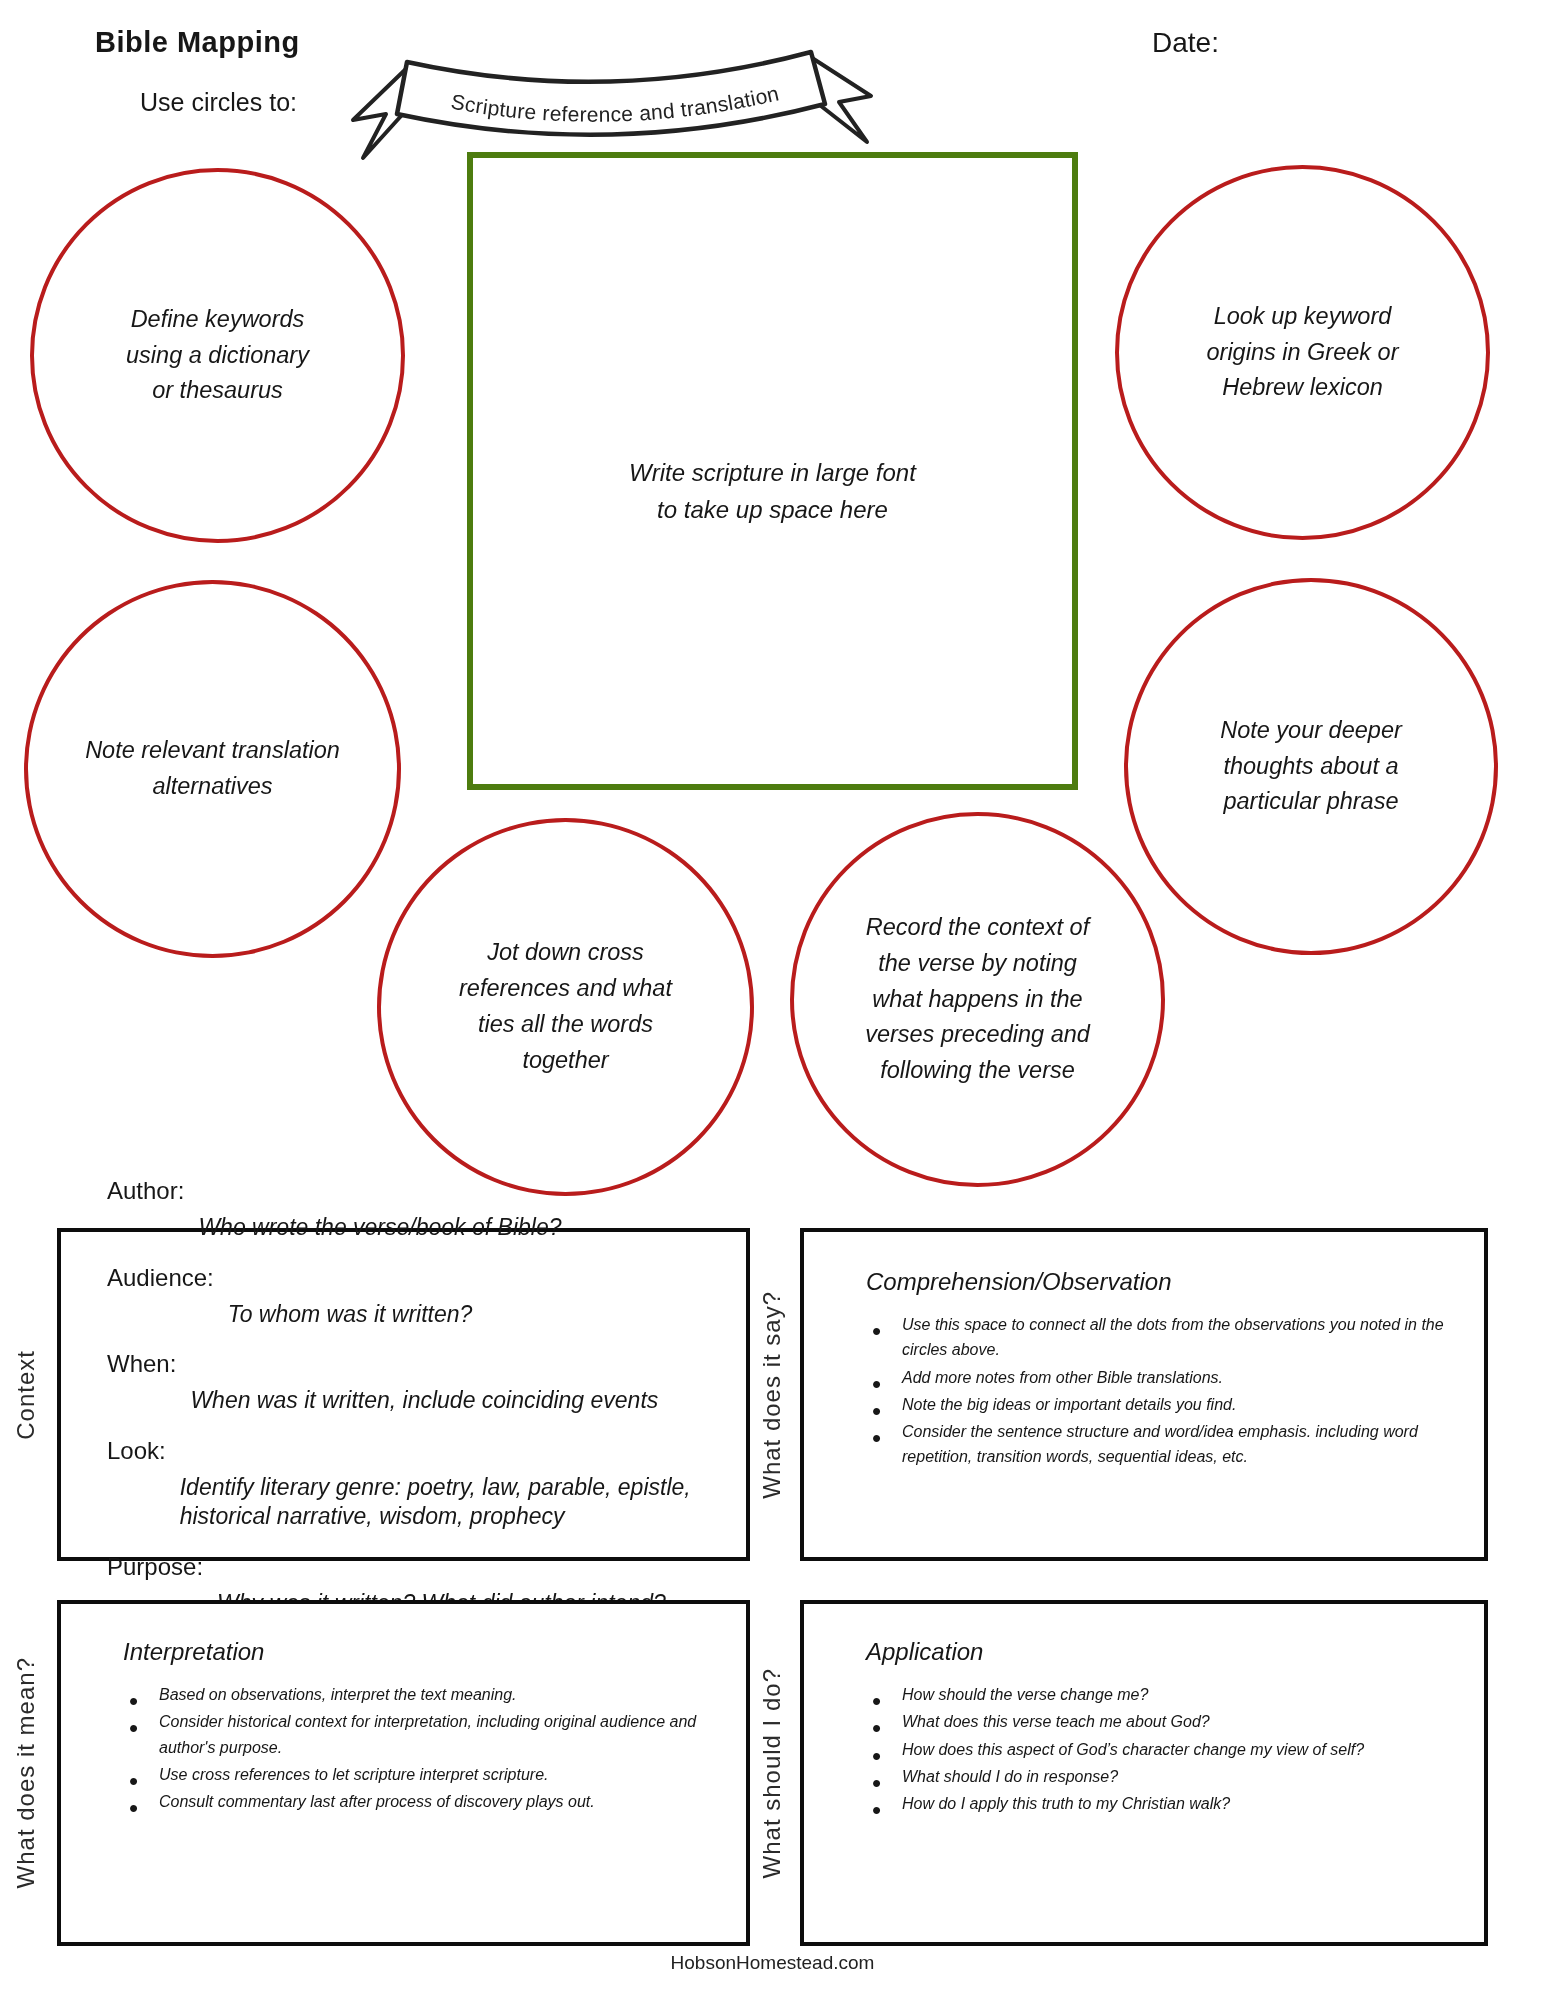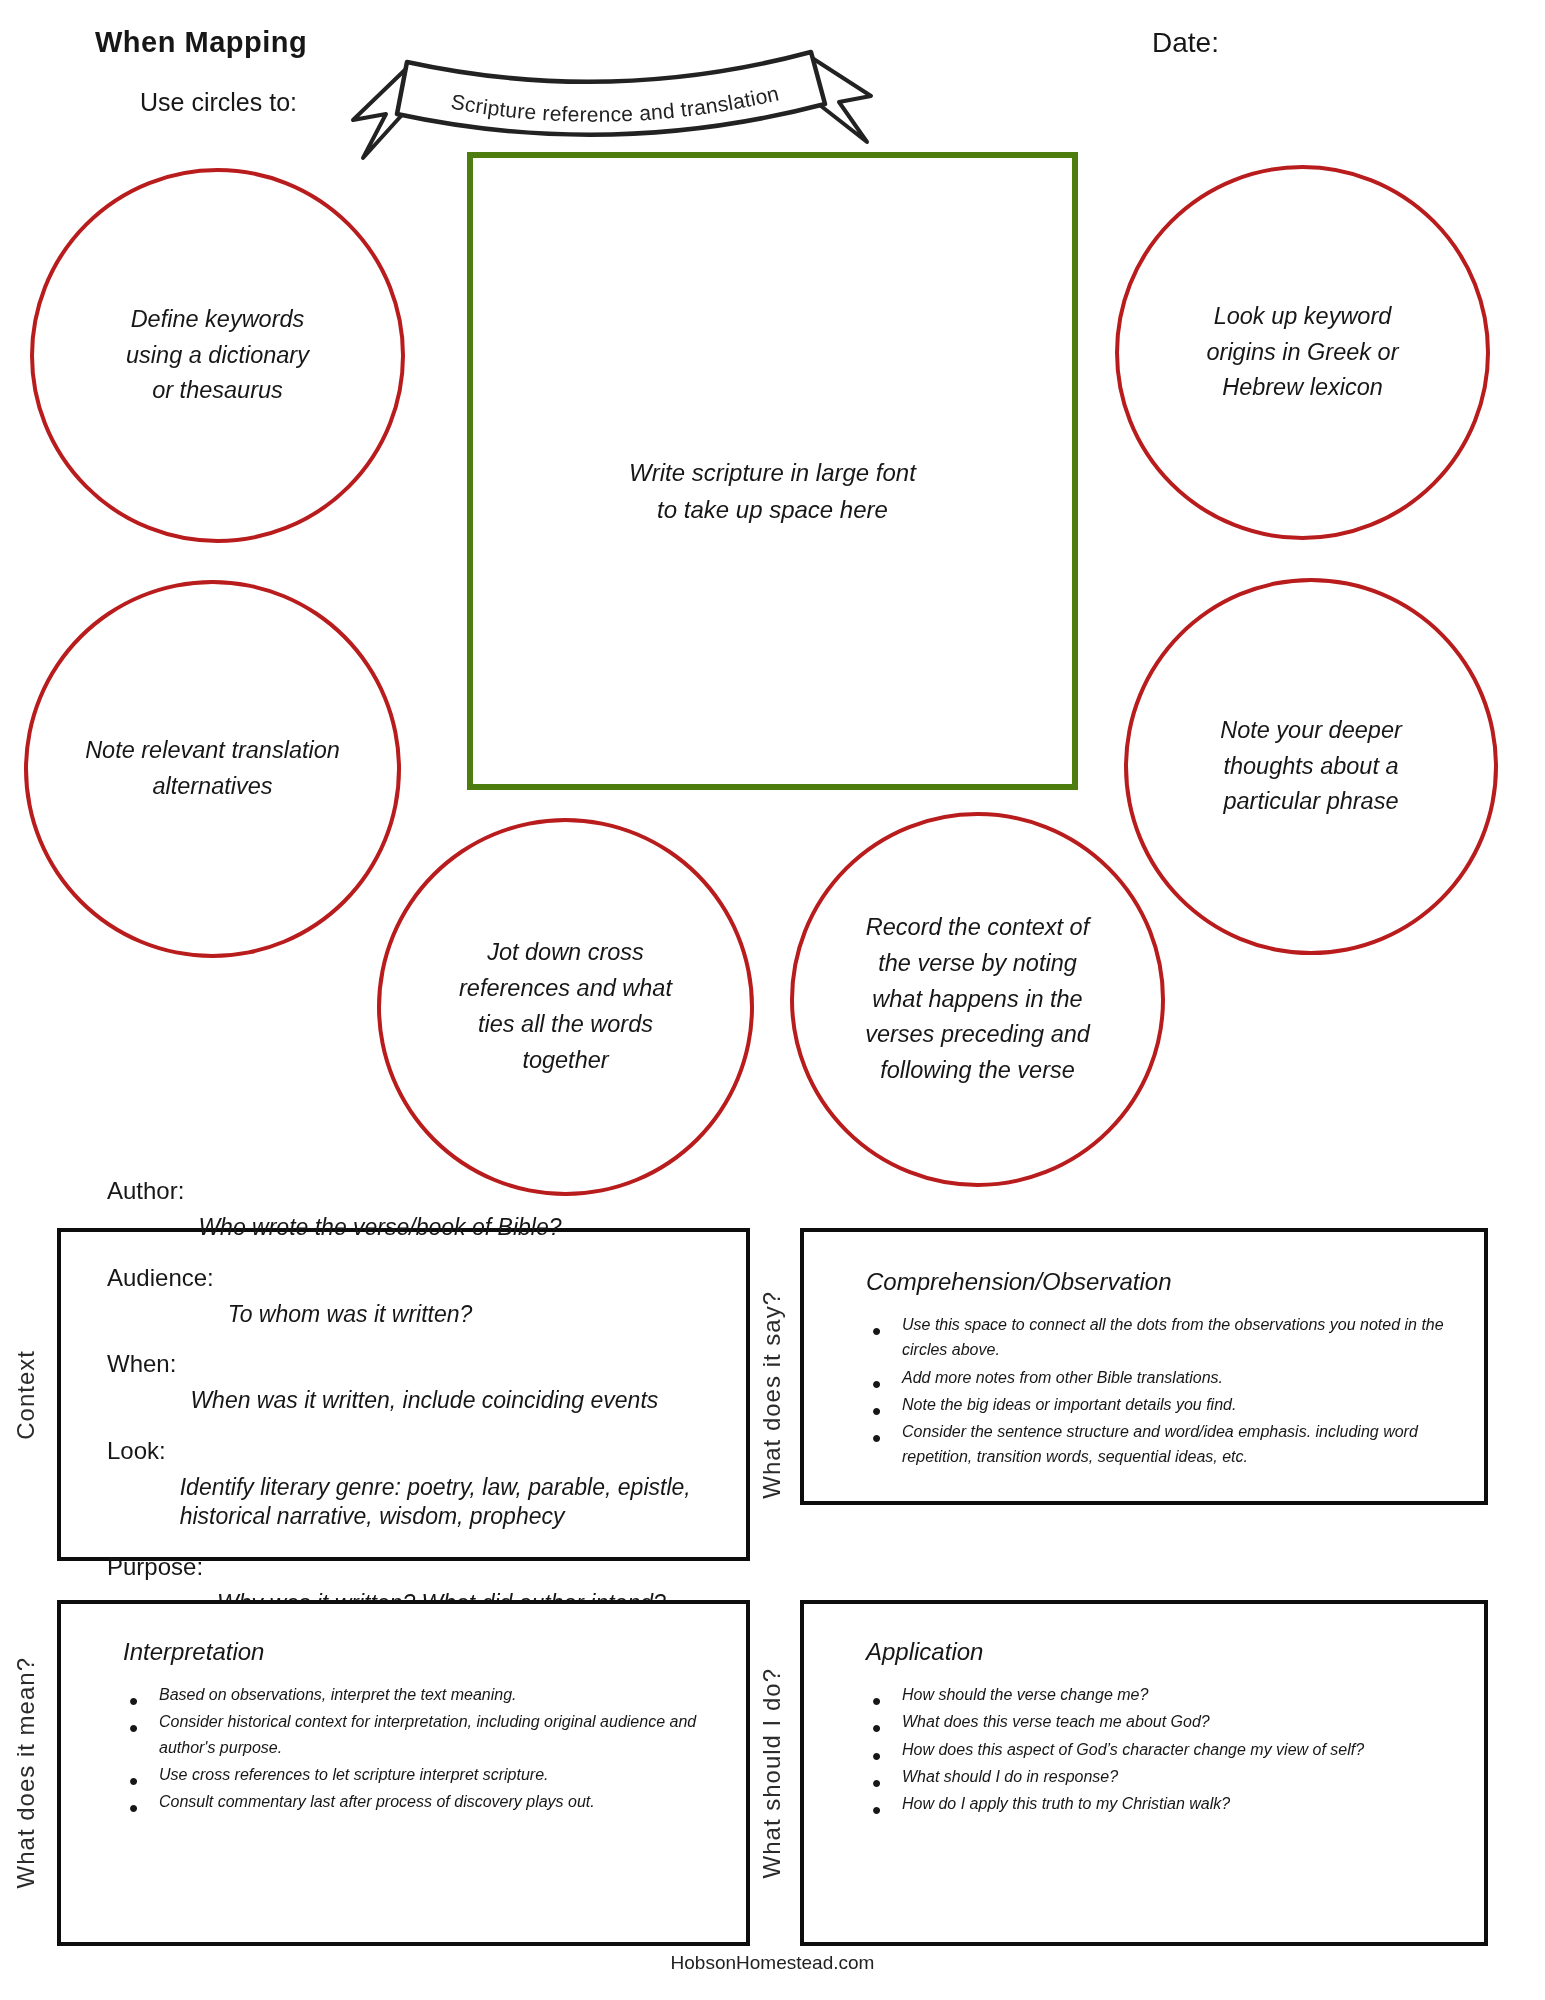--- a/index.html
+++ b/index.html
@@ -55,21 +55,21 @@
   .c5 { left: 377px; top: 818px; width: 377px; height: 378px; }
   .c6 { left: 790px; top: 812px; width: 375px; height: 375px; }
 
   .wbox {
     position: absolute;
     border: 4px solid #0d0d0d; background: #ffffff;
   }
   .box-context { left: 57px;  top: 1228px; width: 693px; height: 333px;
     display: flex; flex-direction: column; justify-content: center;
     gap: 21px; padding: 10px 18px 6px 46px; }
-  .box-say     { left: 800px; top: 1228px; width: 688px; height: 277px; padding: 36px 18px 0 62px; }
+  .box-say     { left: 800px; top: 1228px; width: 688px; height: 333px; padding: 36px 18px 0 62px; }
   .box-mean    { left: 57px;  top: 1600px; width: 693px; height: 346px; padding: 34px 22px 0 62px; }
   .box-do      { left: 800px; top: 1600px; width: 688px; height: 346px; padding: 34px 22px 0 62px; }
 
   .side-label {
     position: absolute; display: flex; align-items: center; justify-content: center;
   }
   .side-label span {
     writing-mode: vertical-rl; transform: rotate(180deg);
     font-size: 24px; letter-spacing: 1px; color: #2b2b2b; white-space: nowrap;
   }
@@ -97,21 +97,21 @@
   .footer {
     left: 0; right: 0; top: 1952px; text-align: center;
     font-size: 19px; color: #222222;
   }
 </style>
 </head>
 <body>
 
 <div class="page">
 
-  <div class="abs page-title">When Mapping</div>
+  <div class="abs page-title">Bible Mapping</div>
   <div class="abs date-label">Date:</div>
   <div class="abs circles-hint">Use circles to:</div>
 
   <div class="abs scripture-box">
     <div class="scripture-placeholder">Write scripture in large font
 to take up space here</div>
   </div>
 
   <svg class="abs banner-svg" viewBox="0 0 542 134">
     <g fill="#ffffff" stroke="#222222" stroke-width="4" stroke-linejoin="round">

